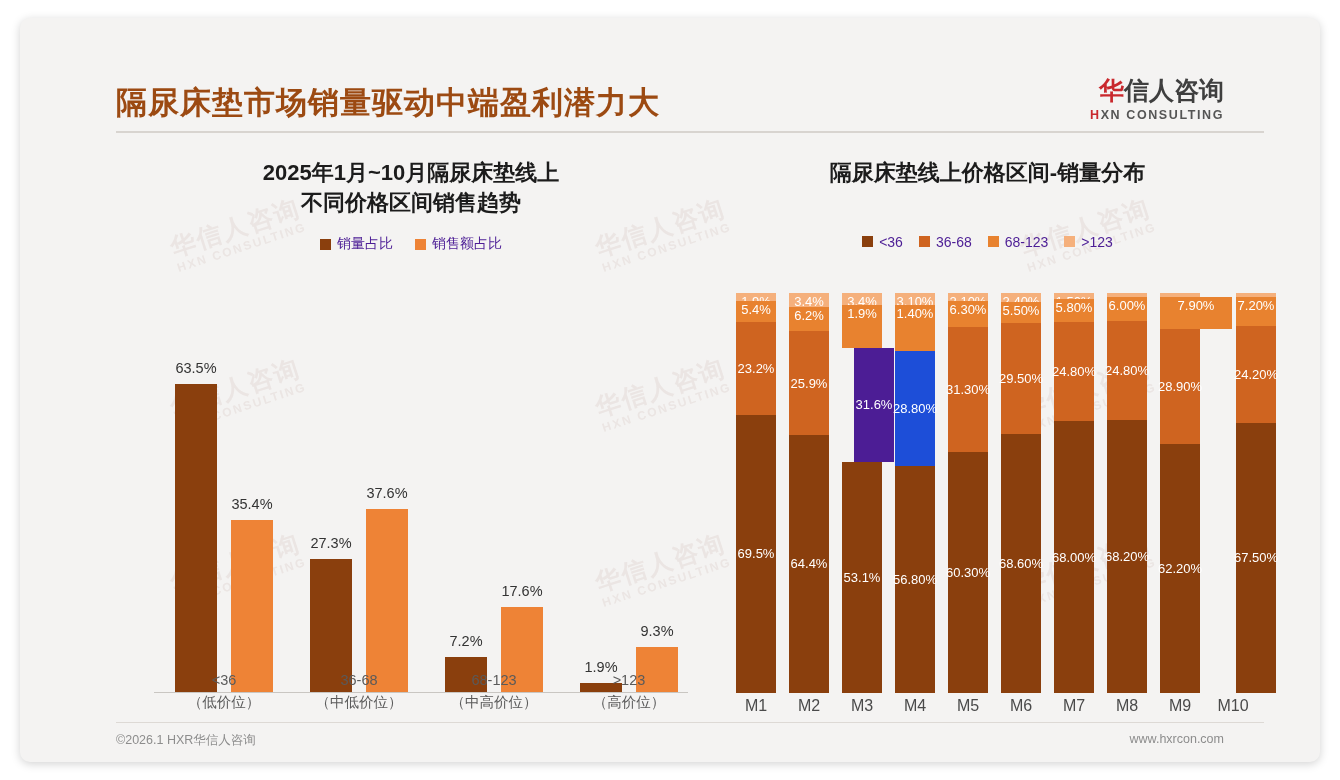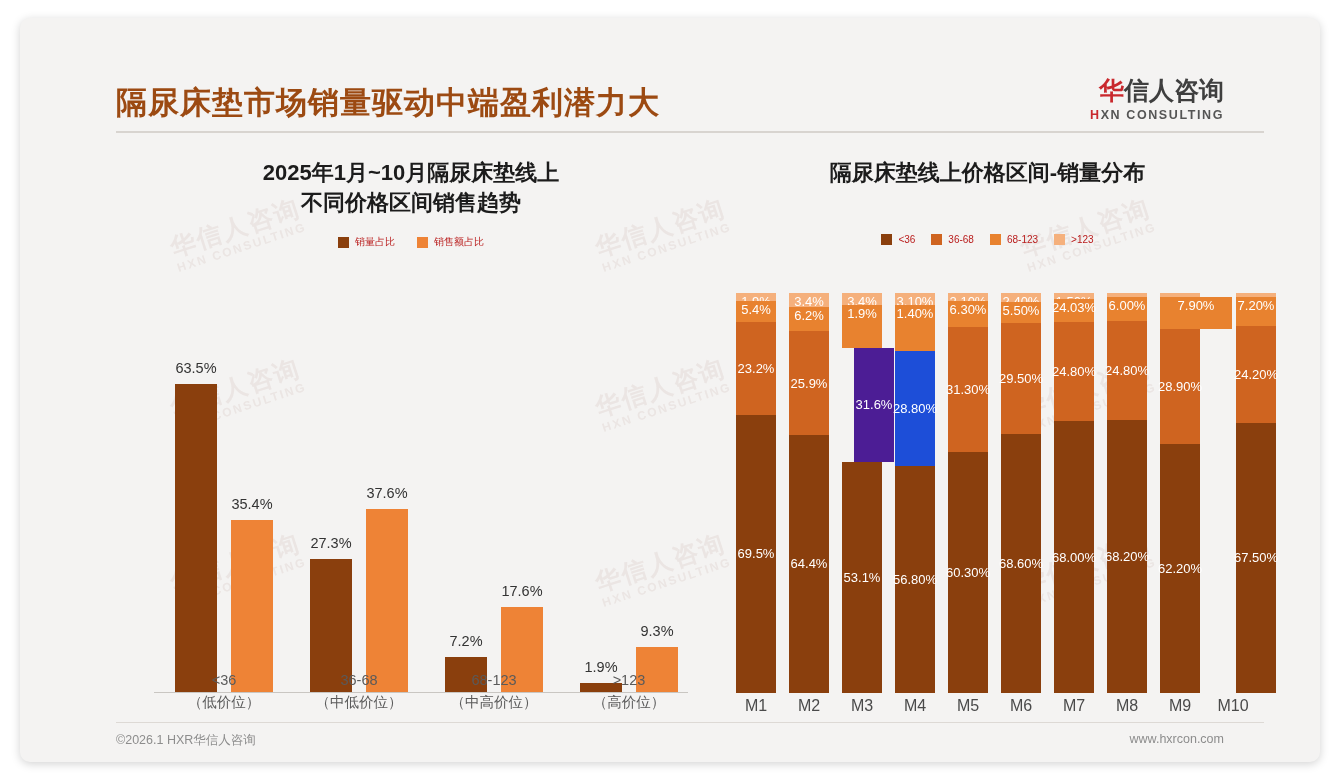--- a/index.html
+++ b/index.html
@@ -70,21 +70,21 @@
     line-height: 1.35;
   }
 
   .legend {
     display: flex; justify-content: center; align-items: center;
     gap: 22px; margin-top: 18px;
   }
   .legend.right-legend { gap: 16px; margin-top: 46px; }
   .lg-item { display: flex; align-items: center; gap: 6px; }
   .lg-sw { width: 11px; height: 11px; display: inline-block; }
-  .lg-lb { font-size: 10px; color: #b91c1c; white-space: nowrap; }
+  .lg-lb { font-size: 14px; color: #4c1d95; white-space: nowrap; }
 
   
   .plot-l {
     position: absolute; left: 24px; top: 160px;
     width: 548px; height: 375px;
   }
   .axis-line {
     position: absolute; left: 14px; bottom: 0;
     width: 534px; height: 1px; background: #c9c6c2;
   }
@@ -373,21 +373,21 @@
             <div class="seg s-bottom" style="height: 274.4px; background: rgb(138, 63, 13);">
               <span>68.60%</span>
             </div>
           </div>
           <div class="xlab-r" style="left: 273px;">M6</div>
           <div class="stack" style="left: 336px;">
             <div class="seg s-top" style="height: 6px; background: rgb(245, 176, 124);">
               <span>1.50%</span>
             </div>
             <div class="seg s-second" style="height: 23.2px; background: rgb(232, 130, 47);">
-              <span>24.03%</span>
+              <span>5.80%</span>
             </div>
             <div class="seg s-mid" style="height: 99.2px; background: rgb(207, 100, 32);">
               <span>24.80%</span>
             </div>
             <div class="seg s-bottom" style="height: 272px; background: rgb(138, 63, 13);">
               <span>68.00%</span>
             </div>
           </div>
           <div class="xlab-r" style="left: 326px;">M7</div>
           <div class="stack" style="left: 389px;">

